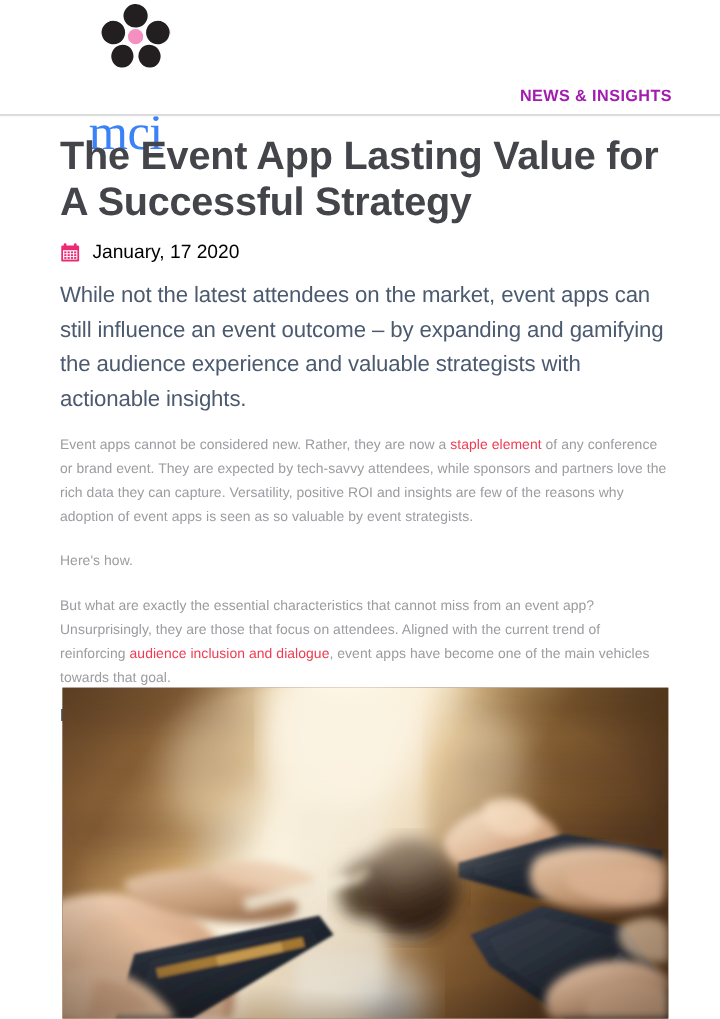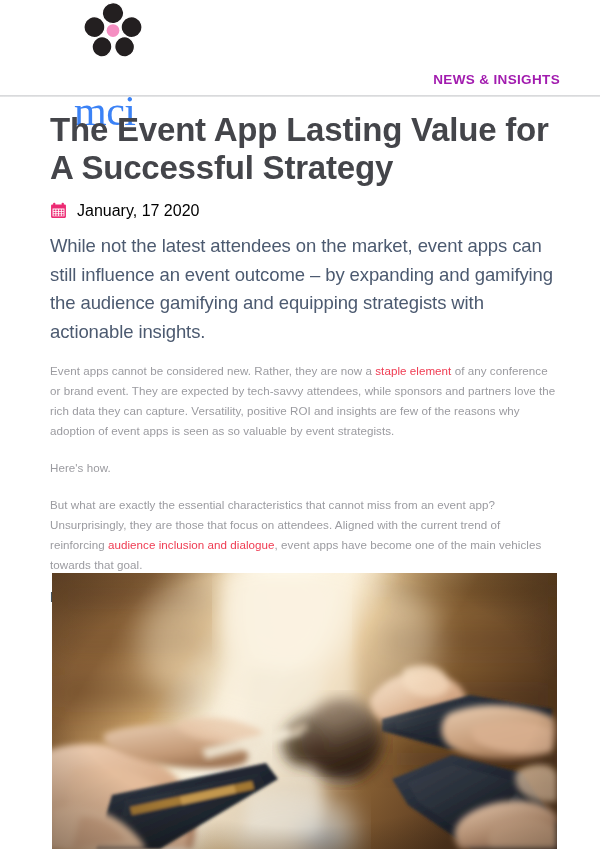--- a/index.html
+++ b/index.html
@@ -210,21 +210,21 @@
           <rect x="16.6" y="13.9" width="2.6" height="2.2"></rect>
           <rect x="5" y="17.2" width="2.6" height="2.2"></rect>
           <rect x="8.9" y="17.2" width="2.6" height="2.2"></rect>
           <rect x="12.8" y="17.2" width="2.6" height="2.2"></rect>
           <rect x="16.6" y="17.2" width="2.6" height="2.2"></rect>
         </g>
       </svg>
       <span>January, 17 2020</span>
     </div>
 
-    <p class="article-lead"><span>While not the latest attendees on the market, event apps can still influence an event outcome – by expanding and gamifying</span><br><span>the audience gamifying and equipping strategists with actionable insights.</span></p>
+    <p class="article-lead"><span>While not the latest attendees on the market, event apps can still influence an event outcome – by expanding and gamifying</span><br><span>the audience experience and valuable strategists with actionable insights.</span></p>
 
     <p class="body-para"><span>Event apps cannot be considered new. Rather, they are now a </span><a class="inline-link" href="#">staple element</a><span> of any conference or brand event. They are expected by tech-savvy attendees, while sponsors and partners love the rich data they can capture. Versatility, positive ROI and insights are few of the reasons why adoption of event apps is seen as so valuable by event strategists.</span></p>
 
     <p class="body-para tight">Here's how.</p>
 
     <p class="body-para tight"><span>But what are exactly the essential characteristics that cannot miss from an event app? Unsurprisingly, they are those that focus on attendees. Aligned with the current trend of reinforcing </span><a class="inline-link" href="#">audience inclusion and dialogue</a><span>, event apps have become one of the main vehicles towards that goal.</span></p>
 
     <h2 class="section-heading">Event apps for networking</h2>
 
   </main>

